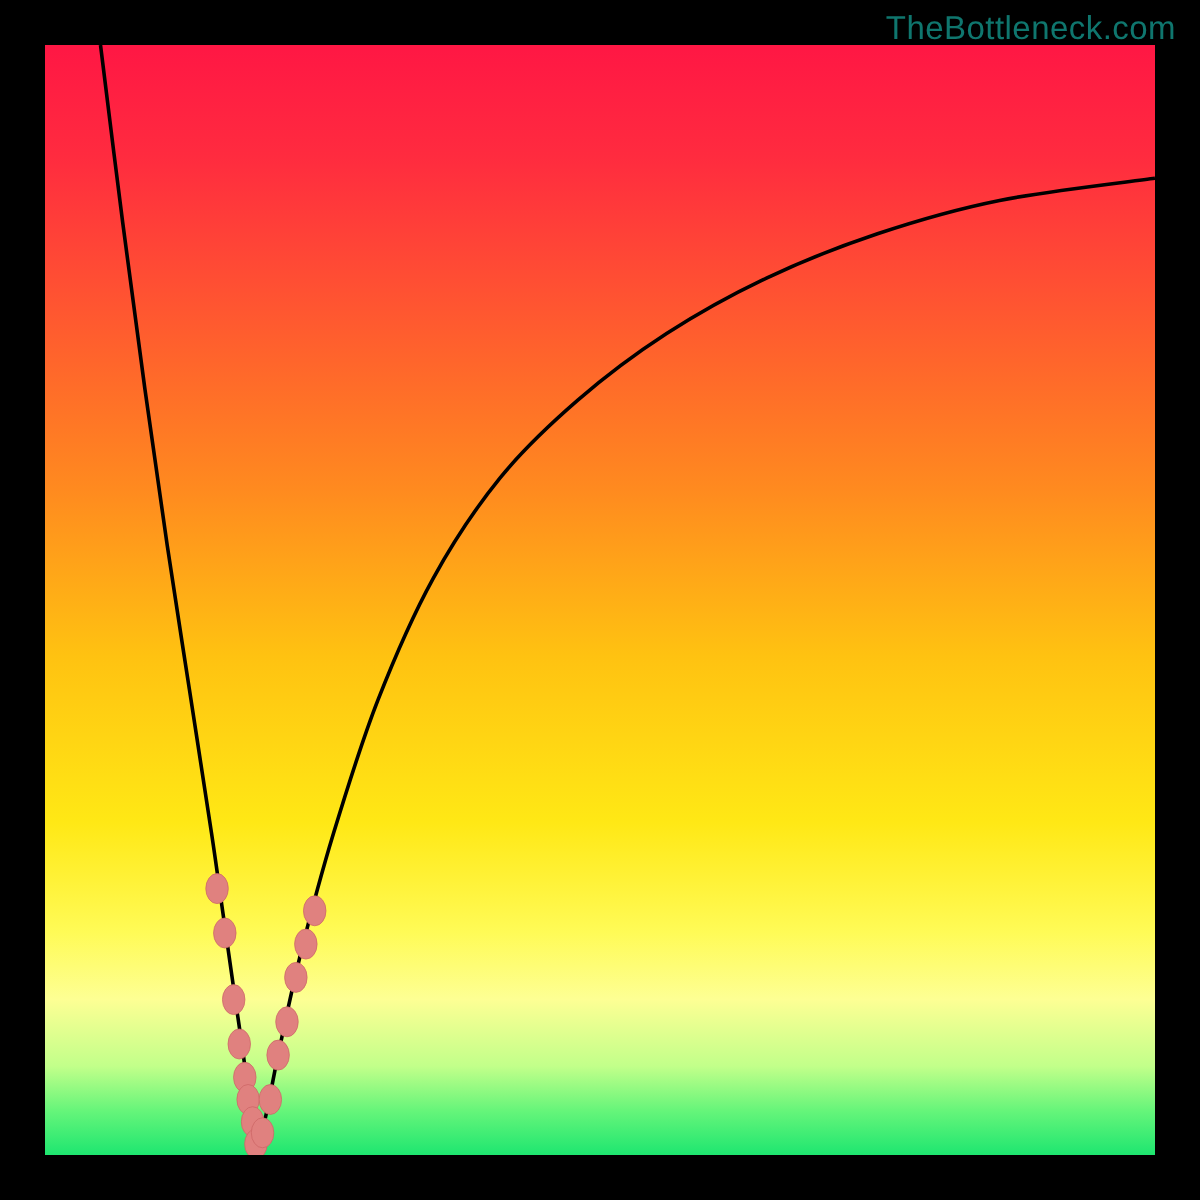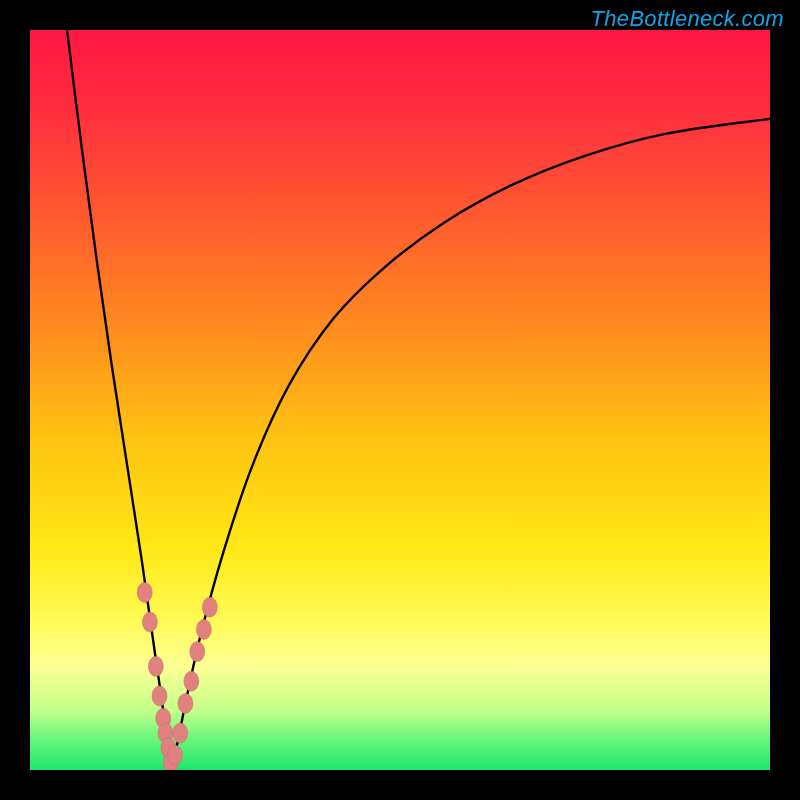--- a/index.html
+++ b/index.html
@@ -28,25 +28,24 @@
     overflow: hidden;
   }
   .gradient {
     position: absolute;
     inset: 0;
   }
   .watermark {
     position: absolute;
     top: 6px;
     right: 16px;
-    color: #0ea5e9;
+    color: #0f766e;
     font-size: 22px;
     letter-spacing: 0.3px;
     font-weight: 500;
-    font-style: italic;
   }
   svg.curves {
     position: absolute;
     inset: 0;
   }
 </style>
 </head>
 <body>
 
 <div class="frame">

